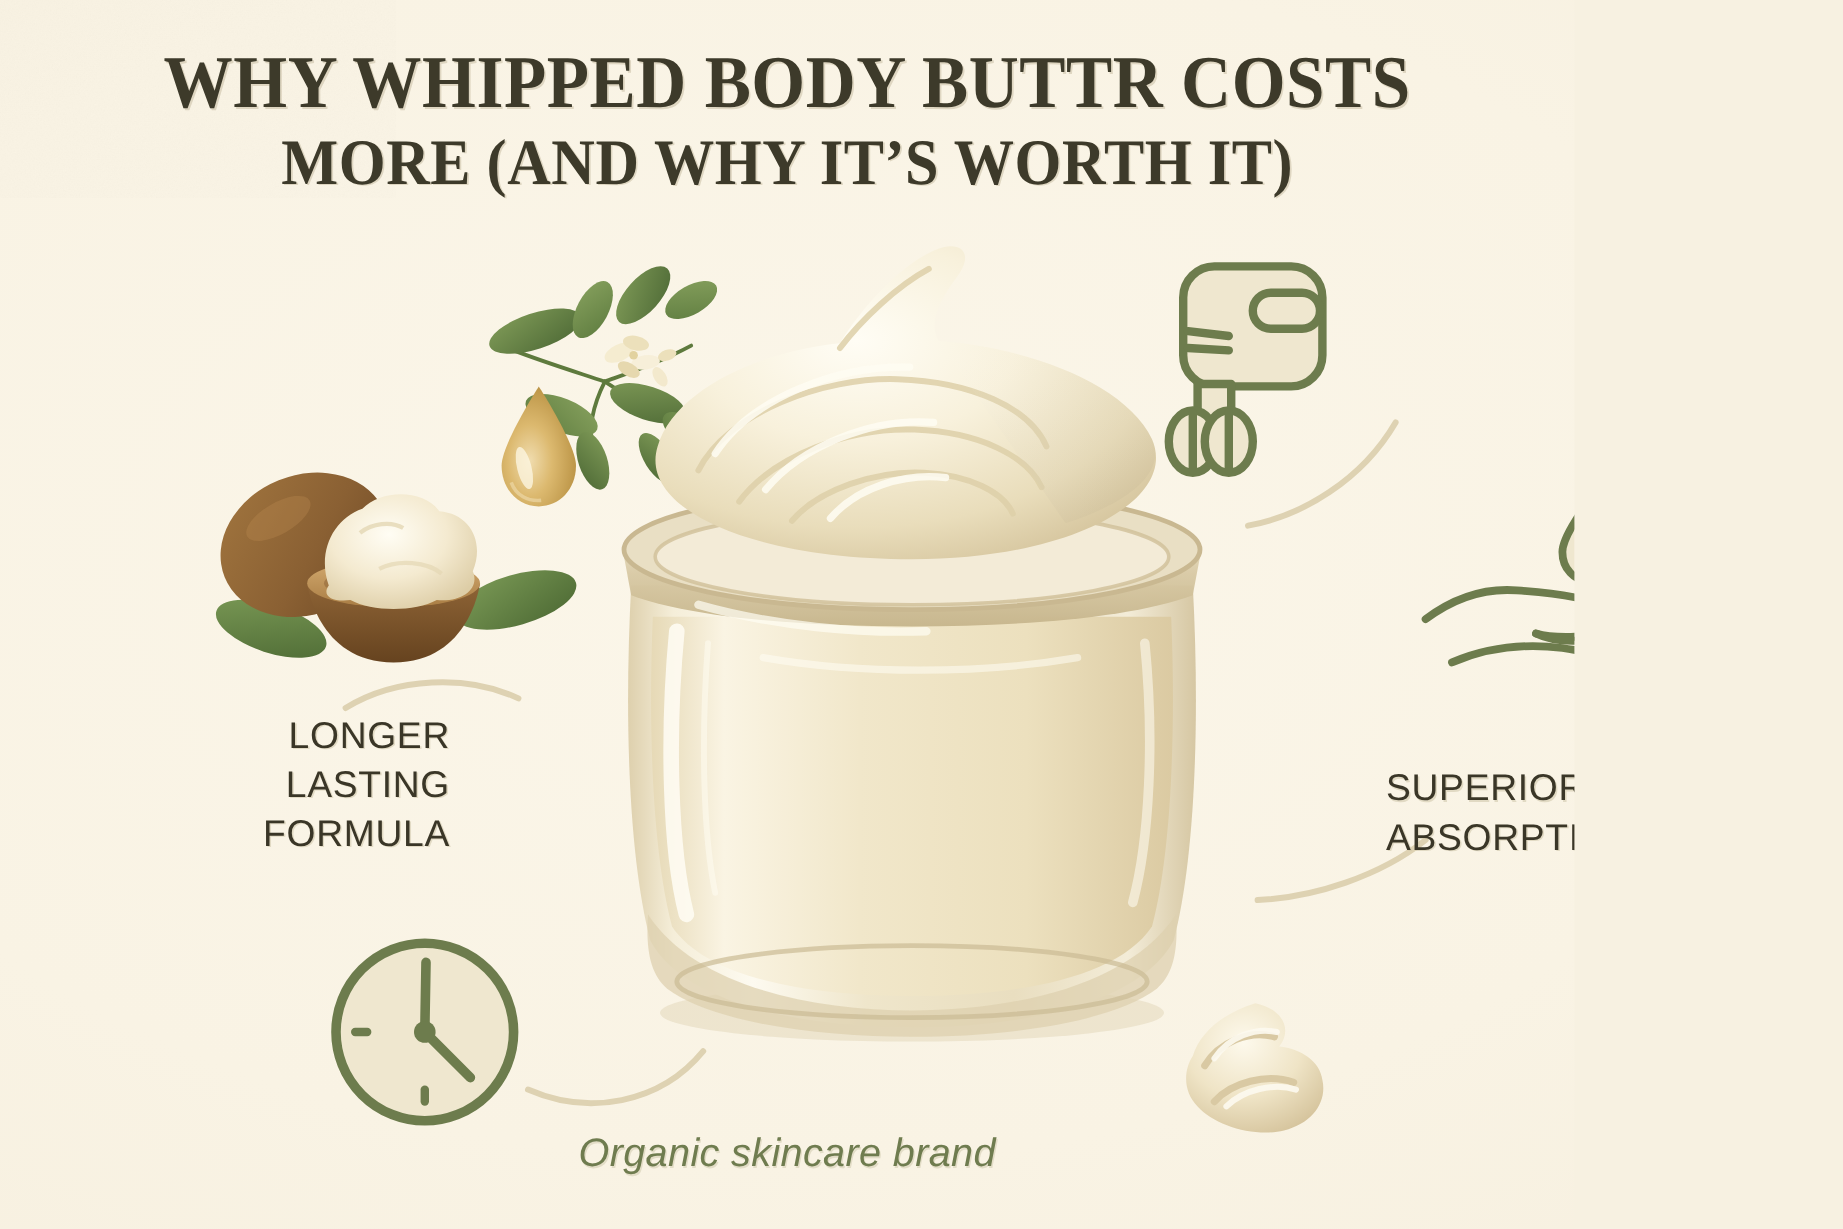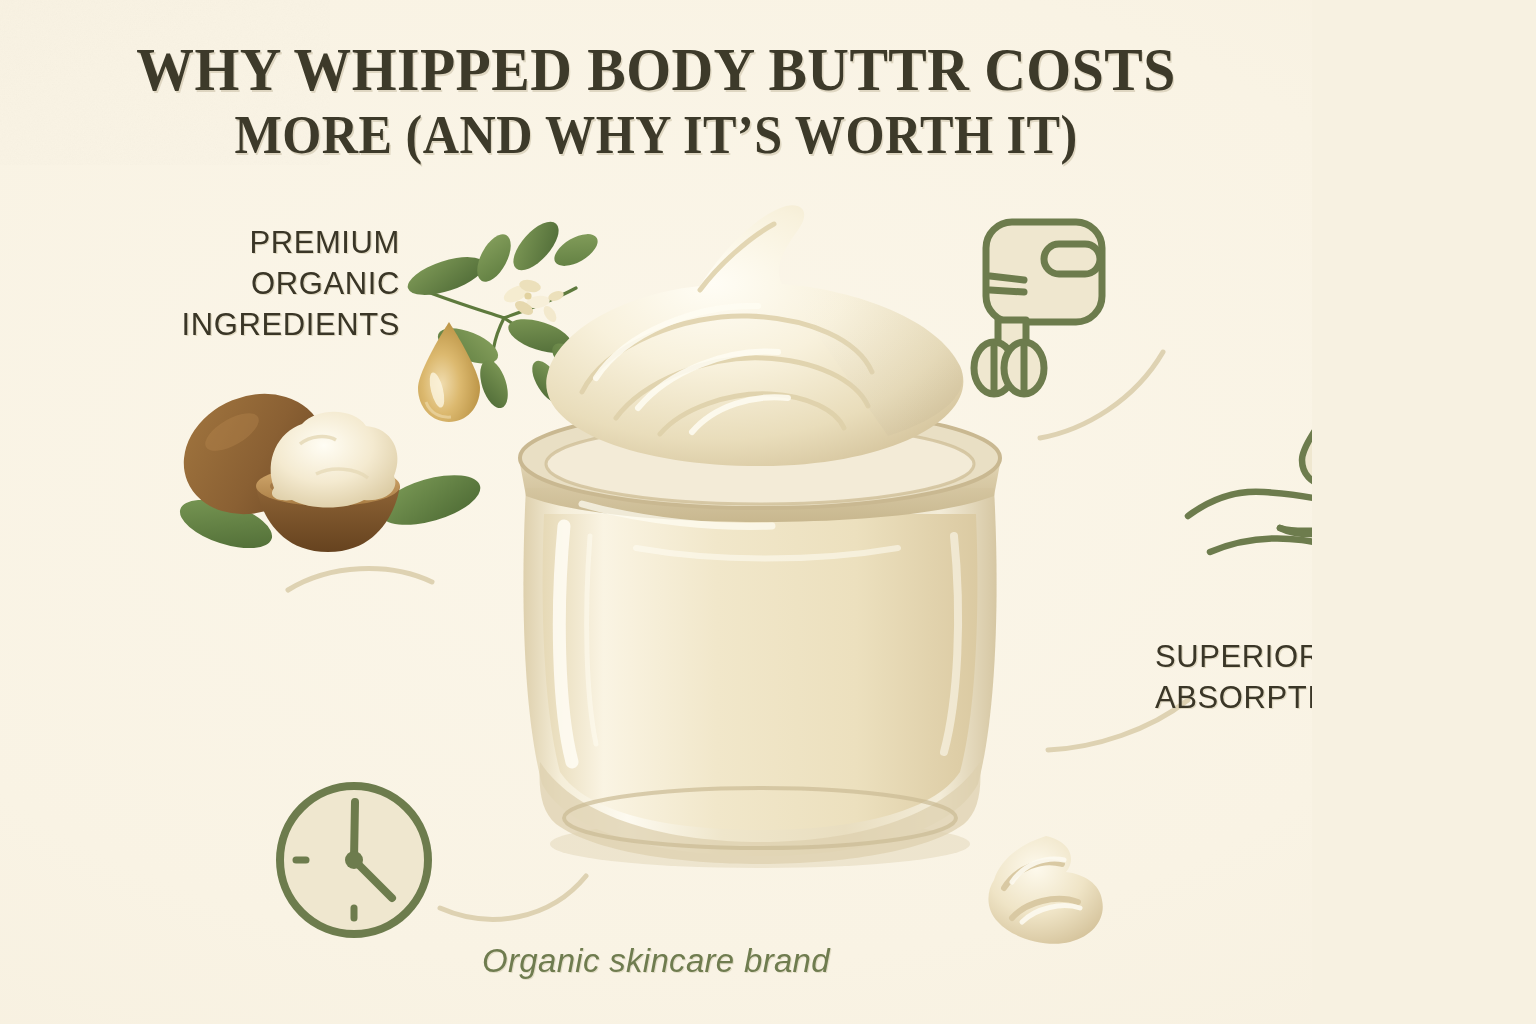--- a/index.html
+++ b/index.html
@@ -342,25 +342,25 @@
       <path d="M32,50 C44,32 66,24 84,28"></path>
       <path d="M42,90 C56,76 82,70 100,76"></path>
     </g>
   </svg>
 
   <div class="title-wrap">
     <div class="title-line l1">WHY WHIPPED BODY BUTTR COSTS</div>
     <div class="title-line l2">MORE (AND WHY IT’S WORTH IT)</div>
   </div>
 
-  <div class="label r" id="label-premium">PREMIUM
-ORGANIC
-INGREDIENTS</div>
-
-
+
+
+  <div class="label r" id="label-longer">LONGER
+LASTING
+FORMULA</div>
 
   <div class="label l" id="label-superior">SUPERIOR
 ABSORPTION</div>
 
 
   <div id="footer">Organic skincare brand</div>
 
   <svg id="grain">
     <filter id="noiseF">
       <feTurbulence type="fractalNoise" baseFrequency="0.85" numOctaves="3" stitchTiles="stitch"></feTurbulence>

